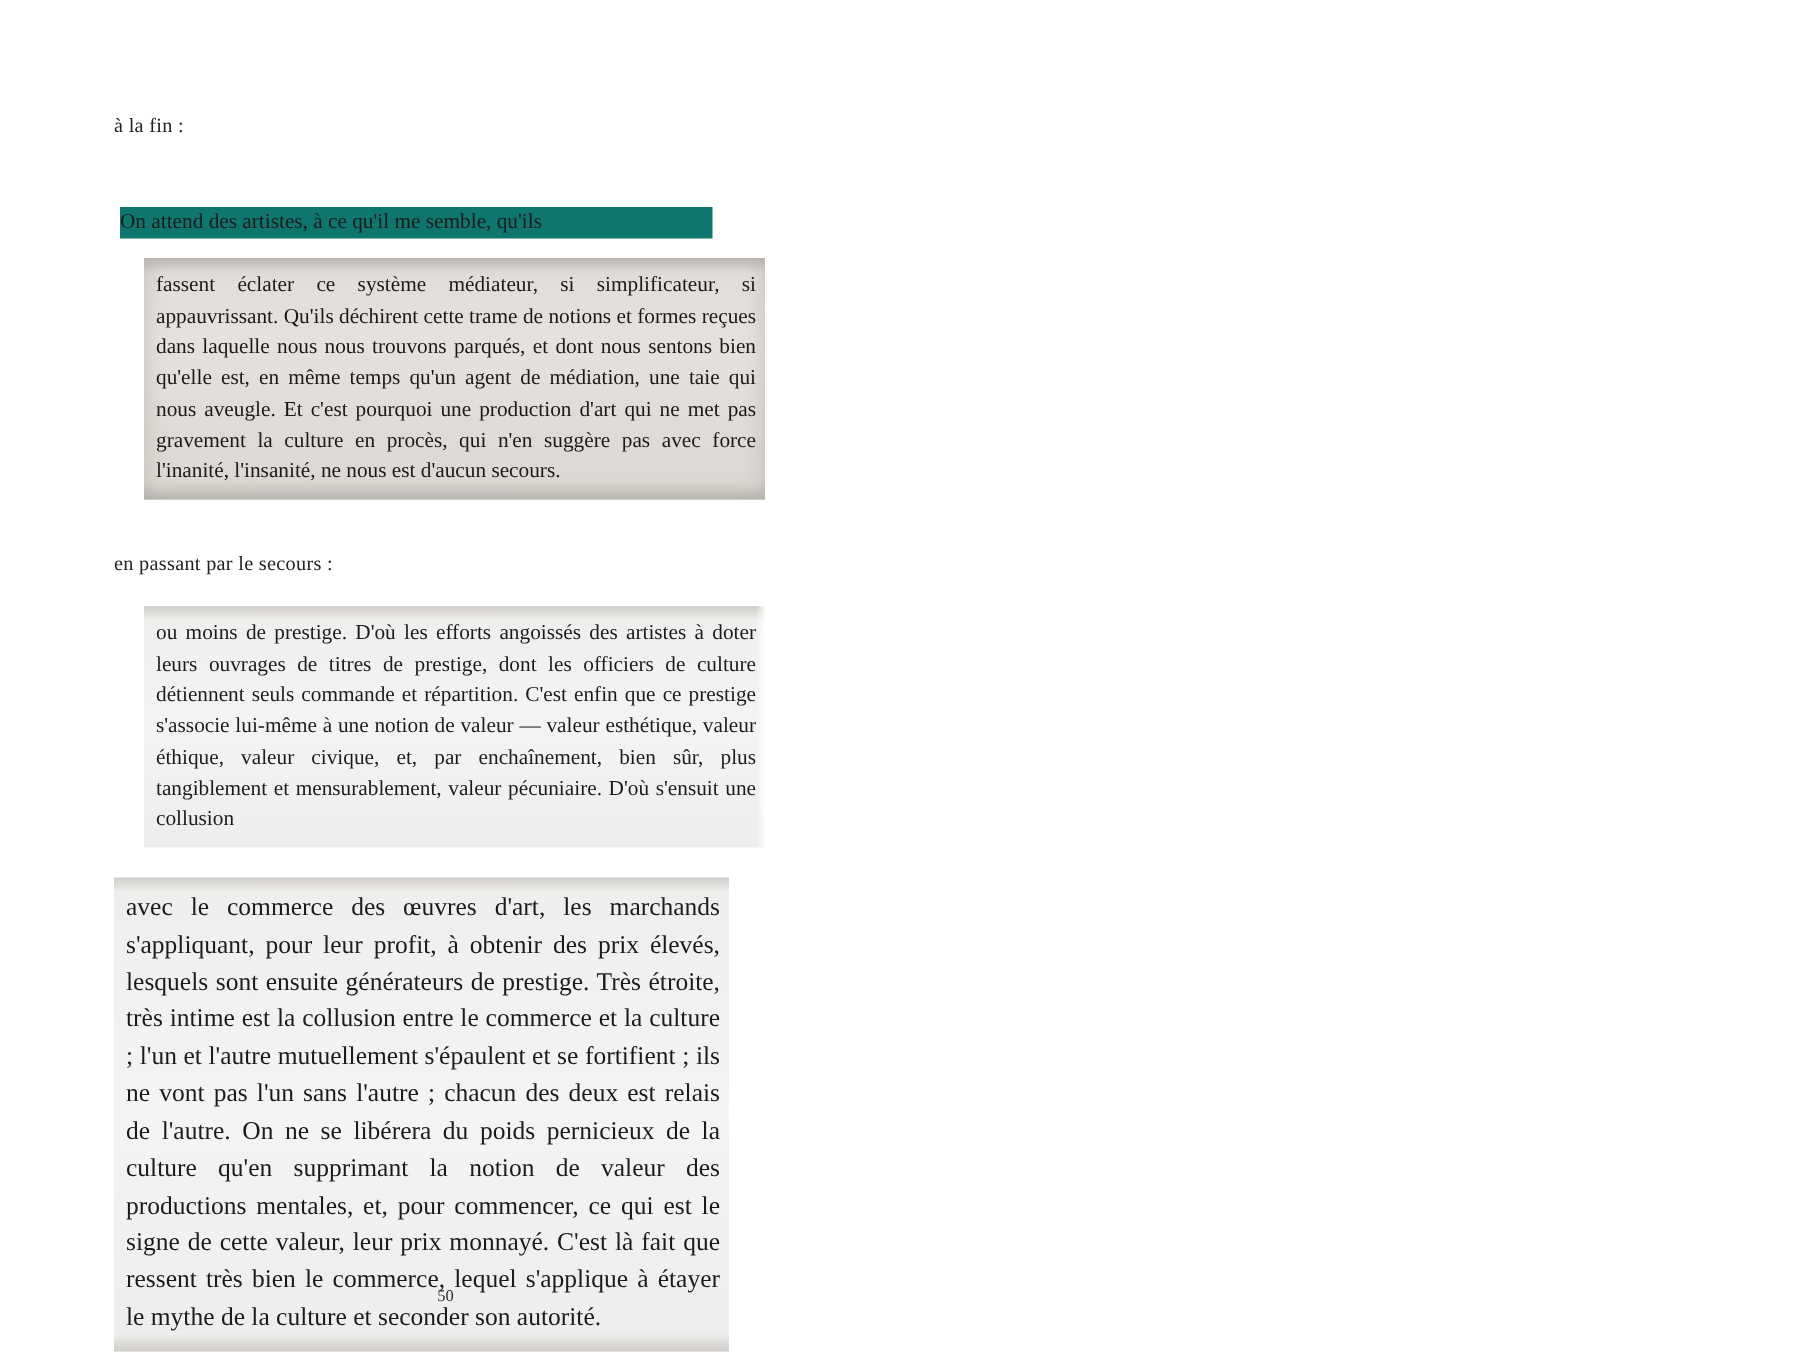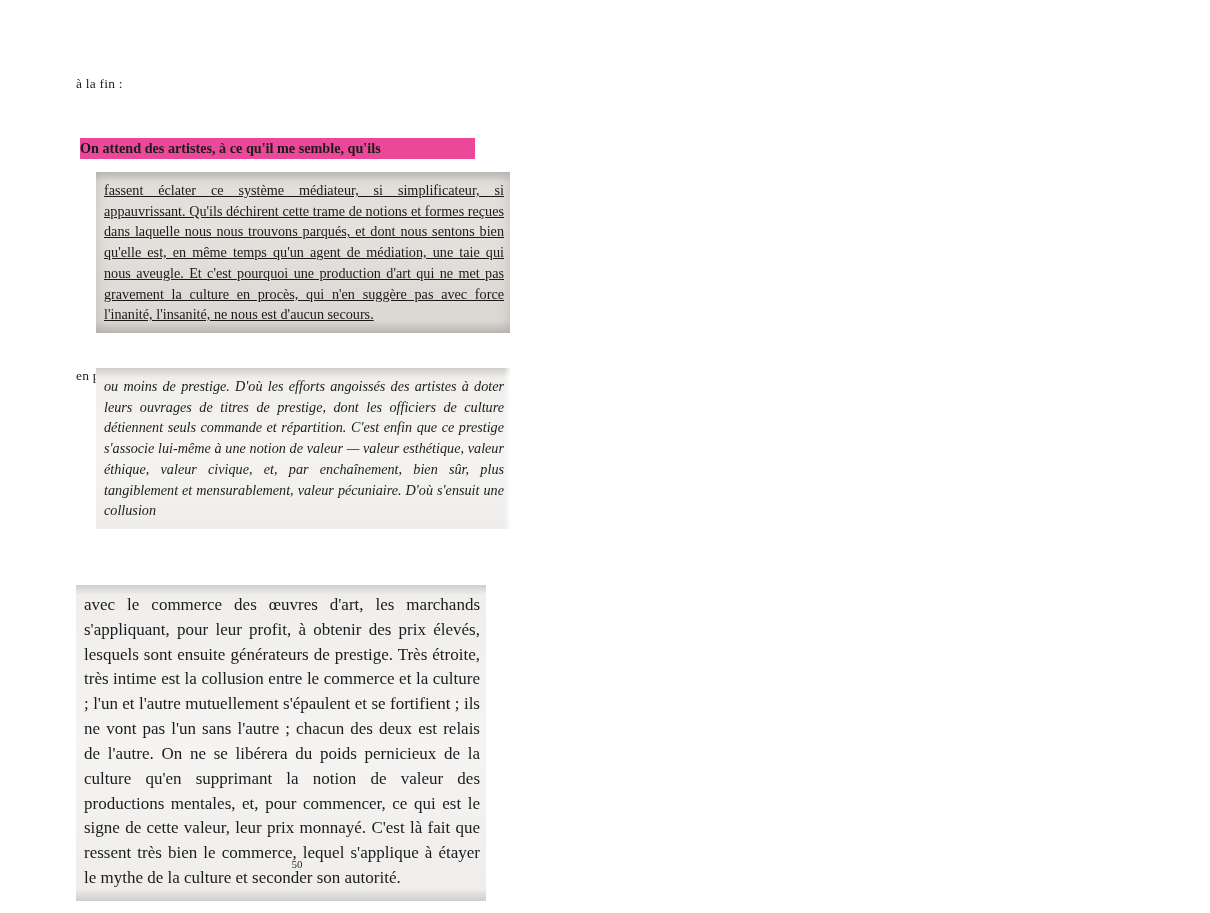--- a/index.html
+++ b/index.html
@@ -48,25 +48,23 @@
     text-align: justify;
     -webkit-font-smoothing: none;
   }
   .scan p {
     margin: 0;
   }
   .scan.gray {
     background: linear-gradient(180deg, #dedad6 0%, #e3e0dc 35%, #dddad5 70%, #d9d6d1 100%);
     box-shadow: inset 0 0 14px rgba(120,115,110,0.30);
     filter: contrast(1.02);
-    text-decoration: underline;
   }
   .scan.light {
-    background: #ec4899;
-    font-weight: bold;
+    background: #0f766e;
   }
   .scan.faint {
     background: linear-gradient(180deg, #efeeec 0%, #f5f4f2 50%, #eeedeb 100%);
   }
   .blur-top {
     position: absolute;
     left: 0; right: 0; top: 0;
     height: 10px;
     background: linear-gradient(180deg, rgba(150,145,140,0.35), rgba(150,145,140,0));
     pointer-events: none;
@@ -89,21 +87,21 @@
     position: absolute;
     font-size: 11px;
     color: #2a2a2a;
     font-family: "Liberation Serif", serif;
     text-align: center;
   }
 
   
   #block-a { left: 80px;  top: 138px;  width: 395px; font-size: 14.2px; }
   #block-b { left: 96px;  top: 172px;  width: 400px; font-size: 14.2px; padding: 8px 6px 8px 8px; }
-  #block-c { left: 96px;  top: 368px;  width: 400px; font-size: 14.2px; padding: 8px 6px 8px 8px; font-style: italic; }
+  #block-c { left: 96px;  top: 404px;  width: 400px; font-size: 14.2px; padding: 8px 6px 8px 8px; }
   #block-d { left: 76px;  top: 585px;  width: 396px; font-size: 17px; padding: 8px 6px 10px 8px; }
 
   #intro-1 { left: 76px; top: 76px; }
   #intro-2 { left: 76px; top: 368px; }
 
   #folio-left  { left: 252px; top: 858px; width: 90px; }
 </style>
 </head>
 <body>
 

